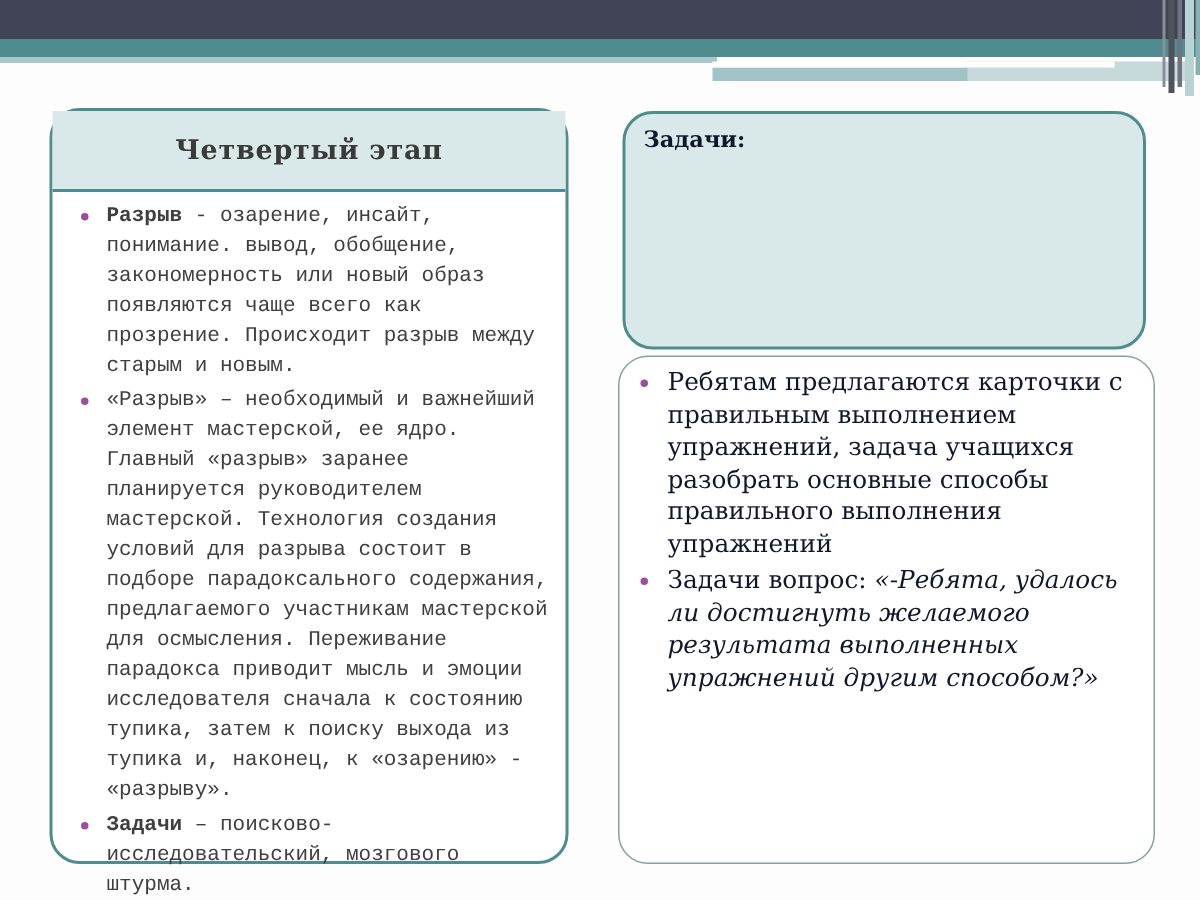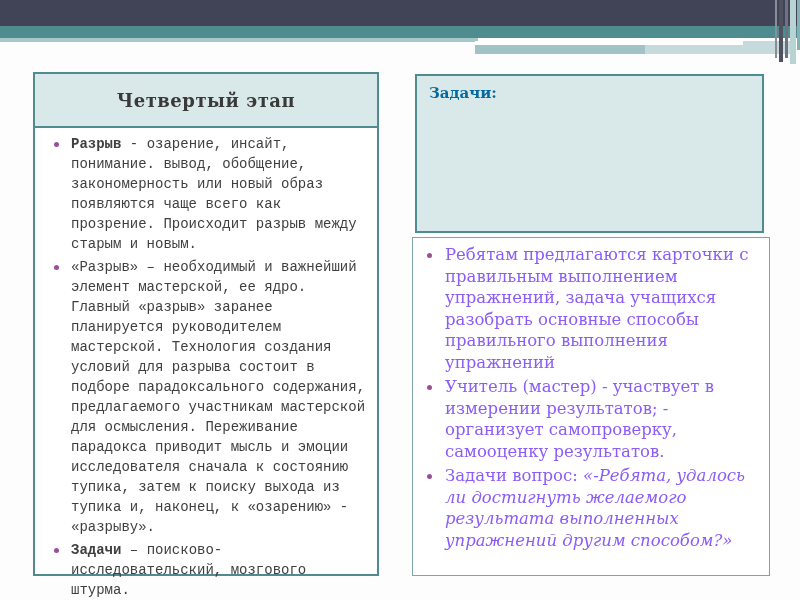--- a/index.html
+++ b/index.html
@@ -15,46 +15,46 @@
   .stripe-right-lighter{left:643px;top:41px;width:147px;height:13px;}
   .stripe-right-mid{left:475px;top:45px;width:170px;height:9px;}
   .stripe-white{left:475px;top:41px;width:268px;height:4px;background:#ffffff;}
   .corner{position:absolute;top:0;}
   .corner.c1{left:775px;width:2px;height:58px;}
   .corner.c2{left:779px;width:4px;height:62px;}
   .corner.c3{left:785px;width:3px;height:58px;}
   .corner.c4{left:790px;width:6px;height:64px;}
   .corner.c5{left:797px;width:3px;height:50px;}
   
-  .panel{position:absolute;box-sizing:border-box;background:#ffffff;}
+  .panel{position:absolute;box-sizing:border-box;background:#ffffff;border-radius:20px;}
   .stage-panel{left:33px;top:72px;width:346px;height:504px;border:2px solid #4e8c8f;}
   .stage-header{
     height:54px;background:#d9e9e9;border-bottom:2px solid #4e8c8f;
     display:flex;align-items:center;justify-content:center;box-sizing:border-box;
   }
   .stage-title{font-size:18px;font-weight:bold;color:#3a3a3a;letter-spacing:.5px;}
   .stage-body{padding:6px 6px 6px 12px;overflow:hidden;}
   ul.blist{margin:0;padding:0;list-style:none;}
   ul.blist > li{position:relative;margin:0 0 3px 0;}
   .dot{
     position:absolute;width:5px;height:5px;border-radius:50%;
     top:8px;left:7px;
   }
   .stage-body li{padding-left:24px;font-size:14px;line-height:20px;color:#3f3f3f;font-family:Liberation Mono, monospace;}
   .stage-body .lead{font-weight:bold;}
   .tasks-panel{
     left:415px;top:74px;width:349px;height:159px;background:#d9e9e9;
     border:2px solid #4e8c8f;padding:7px 12px;overflow:hidden;
   }
-  .tasks-panel p{margin:0;font-size:15px;font-weight:bold;line-height:20.5px;color:#0369a1;}
+  .tasks-panel p{margin:0;font-size:15px;font-weight:bold;line-height:20.5px;color:#0f172a;}
   .activity-panel{
     left:412px;top:237px;width:358px;height:339px;border:1px solid #7fa3a6;
     padding:6px 8px;overflow:hidden;
   }
-  .activity-panel li{padding-left:24px;font-size:16.5px;line-height:21.5px;color:#8b5cf6;}
+  .activity-panel li{padding-left:24px;font-size:16.5px;line-height:21.5px;color:#0f172a;}
   .activity-panel .dot{top:9px;left:6px;}
   .activity-panel em{}
 </style>
 </head>
 <body>
 
 <div class="slide">
 
   <div class="bar bar-dark" style="background:#414457"></div>
   <div class="bar bar-teal" style="background:#4e8c8f"></div>
@@ -95,22 +95,18 @@
   </div>
 
   <div class="panel activity-panel">
     <ul class="blist">
       <li>
         <span class="dot" style="background:#9b4f9b"></span>
         <span>Ребятам предлагаются карточки с правильным выполнением упражнений, задача учащихся разобрать основные способы правильного выполнения упражнений</span><em></em>
       </li>
       <li>
         <span class="dot" style="background:#9b4f9b"></span>
-        <span>Учитель (мастер) - участвует в измерении результатов;  - организует самопроверку, самооценку результатов.</span><em></em>
-      </li>
-      <li>
-        <span class="dot" style="background:#9b4f9b"></span>
         <span> Задачи вопрос: </span><em>«-Ребята, удалось ли достигнуть желаемого результата выполненных упражнений другим способом?»</em>
       </li>
     </ul>
   </div>
 
 </div>
 
 </body></html>

